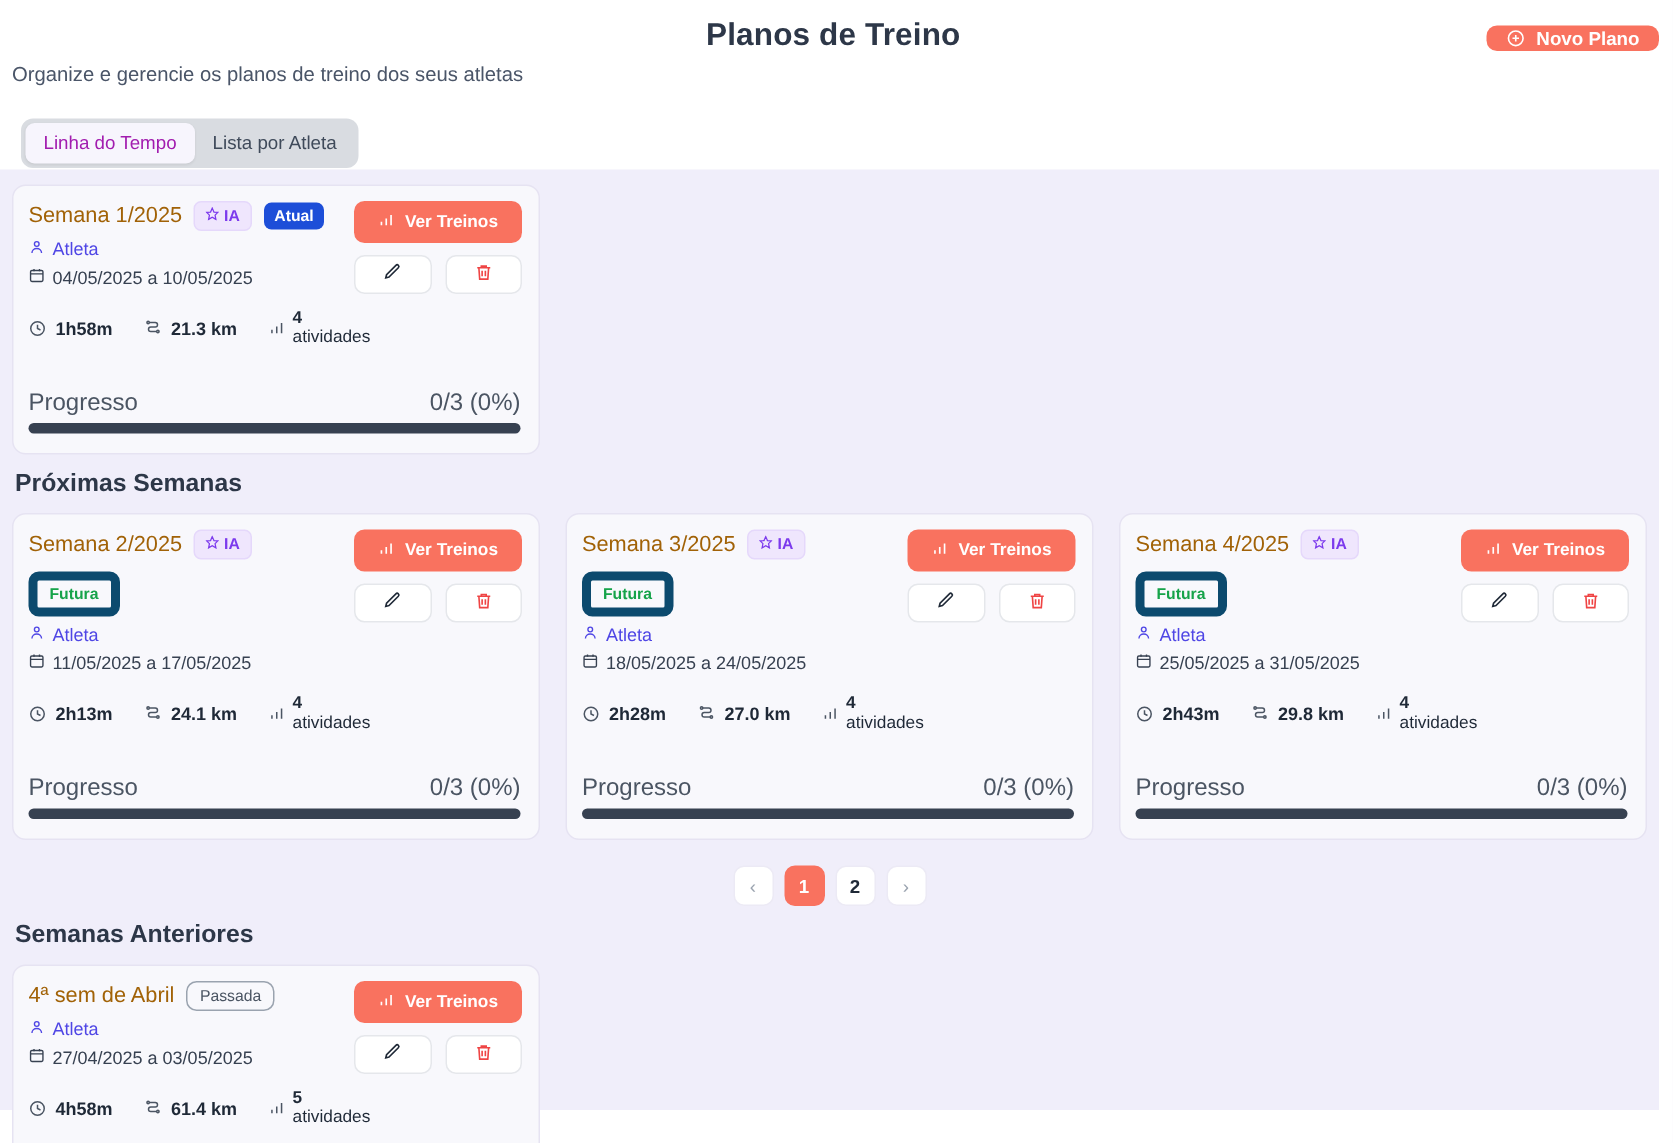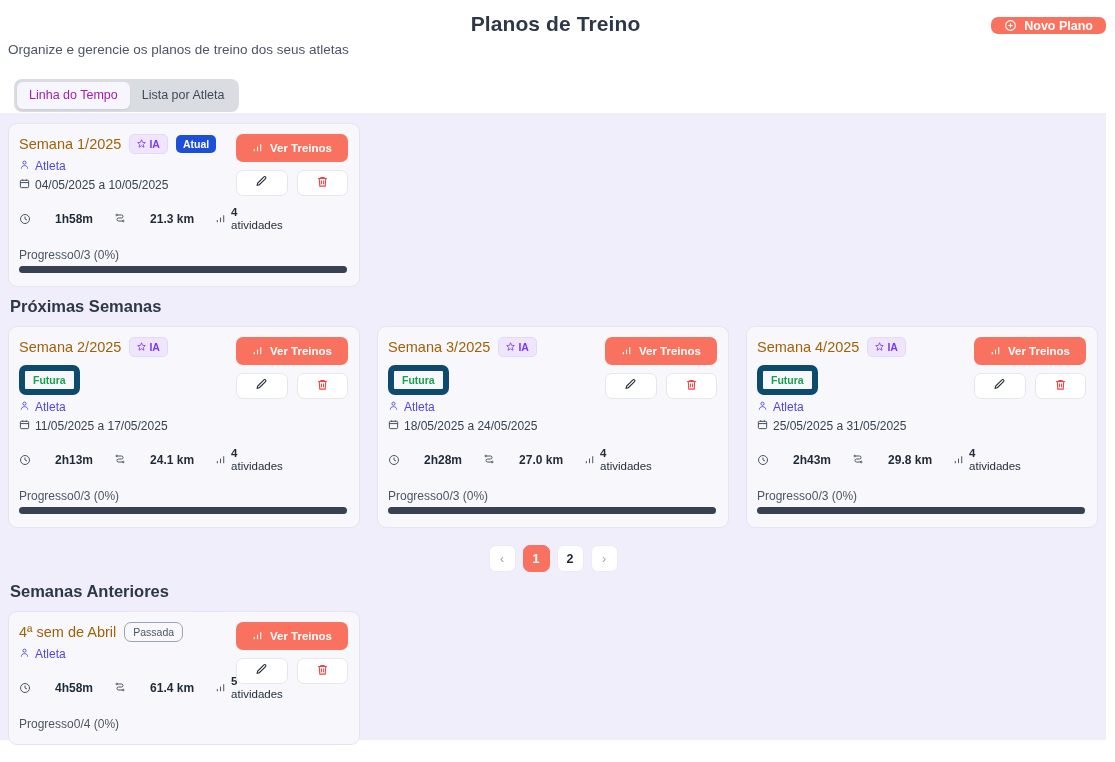--- a/index.html
+++ b/index.html
@@ -172,37 +172,38 @@
     line-height: 16px;
   }
   .stats-row {
     display: flex;
     align-items: center;
     gap: 21px;
     margin-top: 13px;
     font-size: 12px;
     color: #1f2937;
   }
-  .stat { display: flex; align-items: center; gap: 24px; font-weight: bold; }
+  .stat { display: flex; align-items: center; gap: 6px; font-weight: bold; }
   .stat.activities { font-weight: normal; align-items: flex-start; gap: 5px; }
   .stat.activities .act-text {
     display: flex; flex-direction: column;
     line-height: 13px;
     font-size: 11.5px;
     color: #1f2937;
   }
   .stat.activities .act-text .num { font-weight: bold; font-size: 11.5px; }
   .stat .svgico { display: flex; align-items: center; color: #4b5563; }
   .stat.activities .svgico { margin-top: 7px; }
 
   .progress-label {
     display: flex;
-    font-size: 12px;
+    justify-content: space-between;
+    font-size: 16px;
     color: #4b5563;
-    margin-top: 16px;
+    margin-top: 28px;
   }
   .progress-track {
     margin-top: 4px;
     height: 7px;
     border-radius: 4px;
     background: #374151;
     width: 100%;
   }
 
   .card-actions {
@@ -769,20 +770,31 @@
     <div class="athlete-row">
       <span>
         <svg width="11" height="11" viewBox="0 0 24 24" fill="none" stroke="#4f46e5" stroke-width="2">
           <circle cx="12" cy="8" r="3.4"></circle>
           <path d="M5 21c0-4 3.2-6.5 7-6.5s7 2.5 7 6.5"></path>
         </svg>
       </span>
       <span>Atleta</span>
     </div>
 
+    <div class="date-row">
+      <span>
+        <svg width="11" height="11" viewBox="0 0 24 24" fill="none" stroke="#374151" stroke-width="2">
+          <rect x="3" y="5" width="18" height="16" rx="2"></rect>
+          <line x1="3" y1="10" x2="21" y2="10"></line>
+          <line x1="8" y1="3" x2="8" y2="6"></line>
+          <line x1="16" y1="3" x2="16" y2="6"></line>
+        </svg>
+      </span>
+      <span>27/04/2025 a 03/05/2025</span>
+    </div>
 
     <div class="stats-row">
       <span class="stat">
         <span class="svgico">
           <svg width="12" height="12" viewBox="0 0 24 24" fill="none" stroke="#4b5563" stroke-width="2">
             <circle cx="12" cy="12" r="9"></circle>
             <polyline points="12,7 12,12 16,14"></polyline>
           </svg>
         </span>
         <span>4h58m</span>

